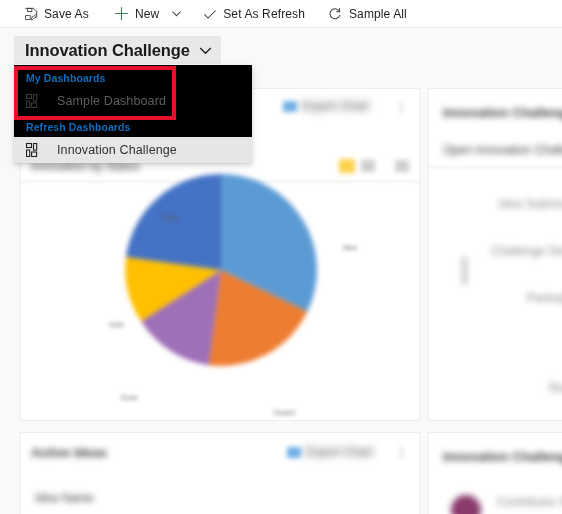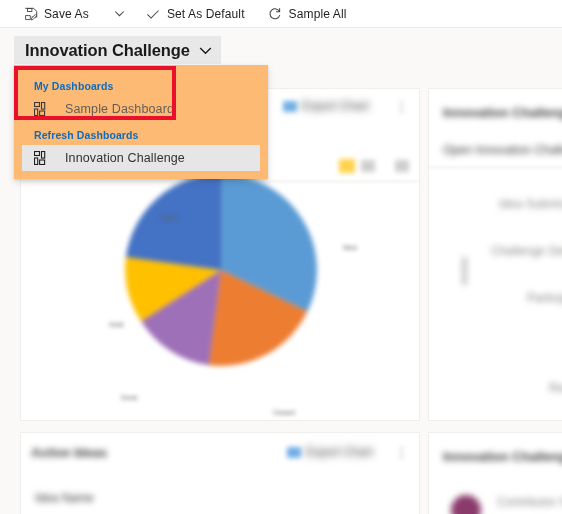--- a/index.html
+++ b/index.html
@@ -82,24 +82,24 @@
     margin-left: 9px;
     display: flex;
     align-items: center;
   }
 
   
   .flyout {
     position: absolute;
     left: 14px; top: 65px;
     width: 238px;
-    background: #fdba74;
+    background: #000000;
     box-shadow: 0 3.2px 7.2px rgba(0,0,0,0.132), 0 0.6px 1.8px rgba(0,0,0,0.108);
     z-index: 26;
-    padding: 8px;
+    padding: 0;
   }
   .fly-group-header {
     font-size: 10.5px;
     font-weight: 700;
     color: #0f6cbd;
     padding: 7px 0 4px 12px;
     letter-spacing: 0.1px;
   }
   .fly-item {
     display: flex;
@@ -319,35 +319,43 @@
         <rect x="4" y="1.8" width="5" height="3.4" fill="none" stroke="#424242" stroke-width="1"></rect>
         <path d="M1.8 9.8h5.4v4.6H1.8z" fill="none" stroke="#424242" stroke-width="1"></path>
         <path d="M10.2 14.3l4.2-4.2-1.5-1.5-4.2 4.2-.5 2z" fill="#fff" stroke="#424242" stroke-width="1"></path>
       </svg>
     </span>
     <span class="cmd-label">Save As</span>
   </div>
 
   <div style="width:14px"></div>
 
+  <div class="cmd">
+    <span class="cmd-ico">
+      <svg width="15" height="15" viewBox="0 0 16 16">
+        <path d="M8 1.2v13.6M1.2 8h13.6" stroke="#3d7a4e" stroke-width="1.15" fill="none"></path>
+      </svg>
+    </span>
+    <span class="cmd-label">New</span>
+  </div>
   <div class="chev-btn">
     <svg width="11" height="11" viewBox="0 0 12 12">
       <path d="M1.4 3.8L6 8.4l4.6-4.6" fill="none" stroke="#424242" stroke-width="1.1"></path>
     </svg>
   </div>
 
   <div style="width:12px"></div>
 
   <div class="cmd">
     <span class="cmd-ico">
       <svg width="14" height="14" viewBox="0 0 16 16">
         <path d="M1.6 8.4l4.2 4.2L14.4 4" fill="none" stroke="#424242" stroke-width="1.15"></path>
       </svg>
     </span>
-    <span class="cmd-label">Set As Default</span>
+    <span class="cmd-label">Set As Refresh</span>
   </div>
 
   <div style="width:12px"></div>
 
   <div class="cmd">
     <span class="cmd-ico">
       <svg width="14" height="14" viewBox="0 0 16 16">
         <path d="M13.1 5.2A5.7 5.7 0 1 0 13.4 9.6" fill="none" stroke="#424242" stroke-width="1.15" stroke-linecap="round"></path>
         <path d="M13.3 1.6v3.8h-3.6" fill="none" stroke="#424242" stroke-width="1.15" stroke-linecap="round"></path>
       </svg>

